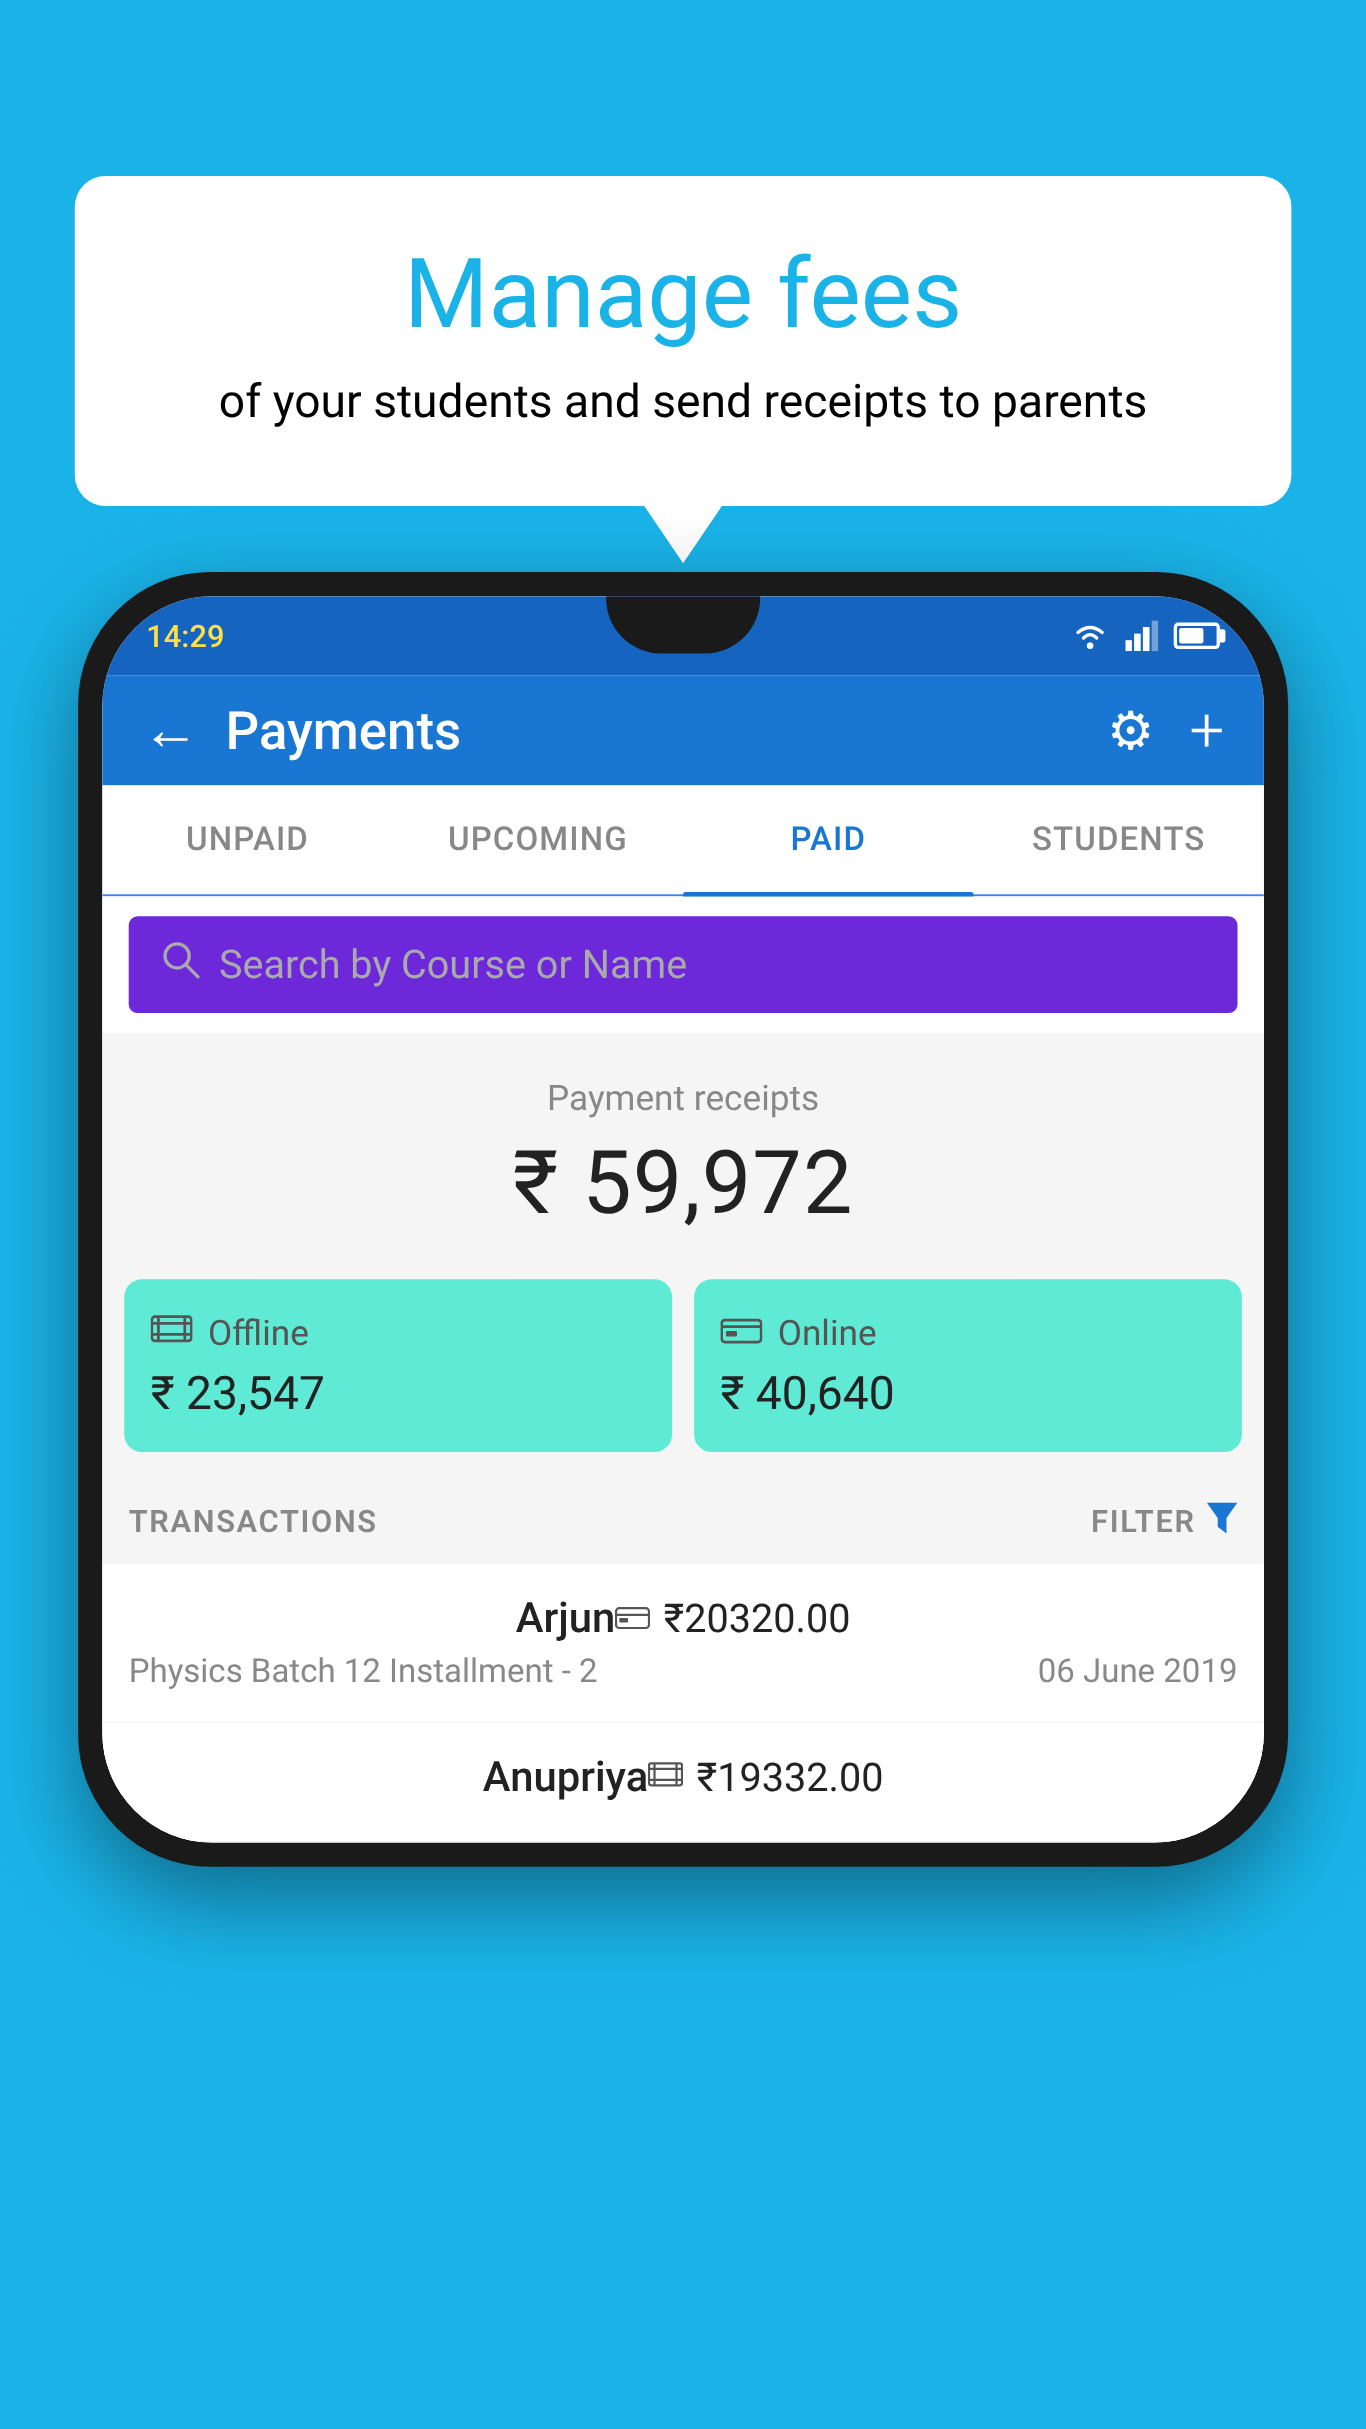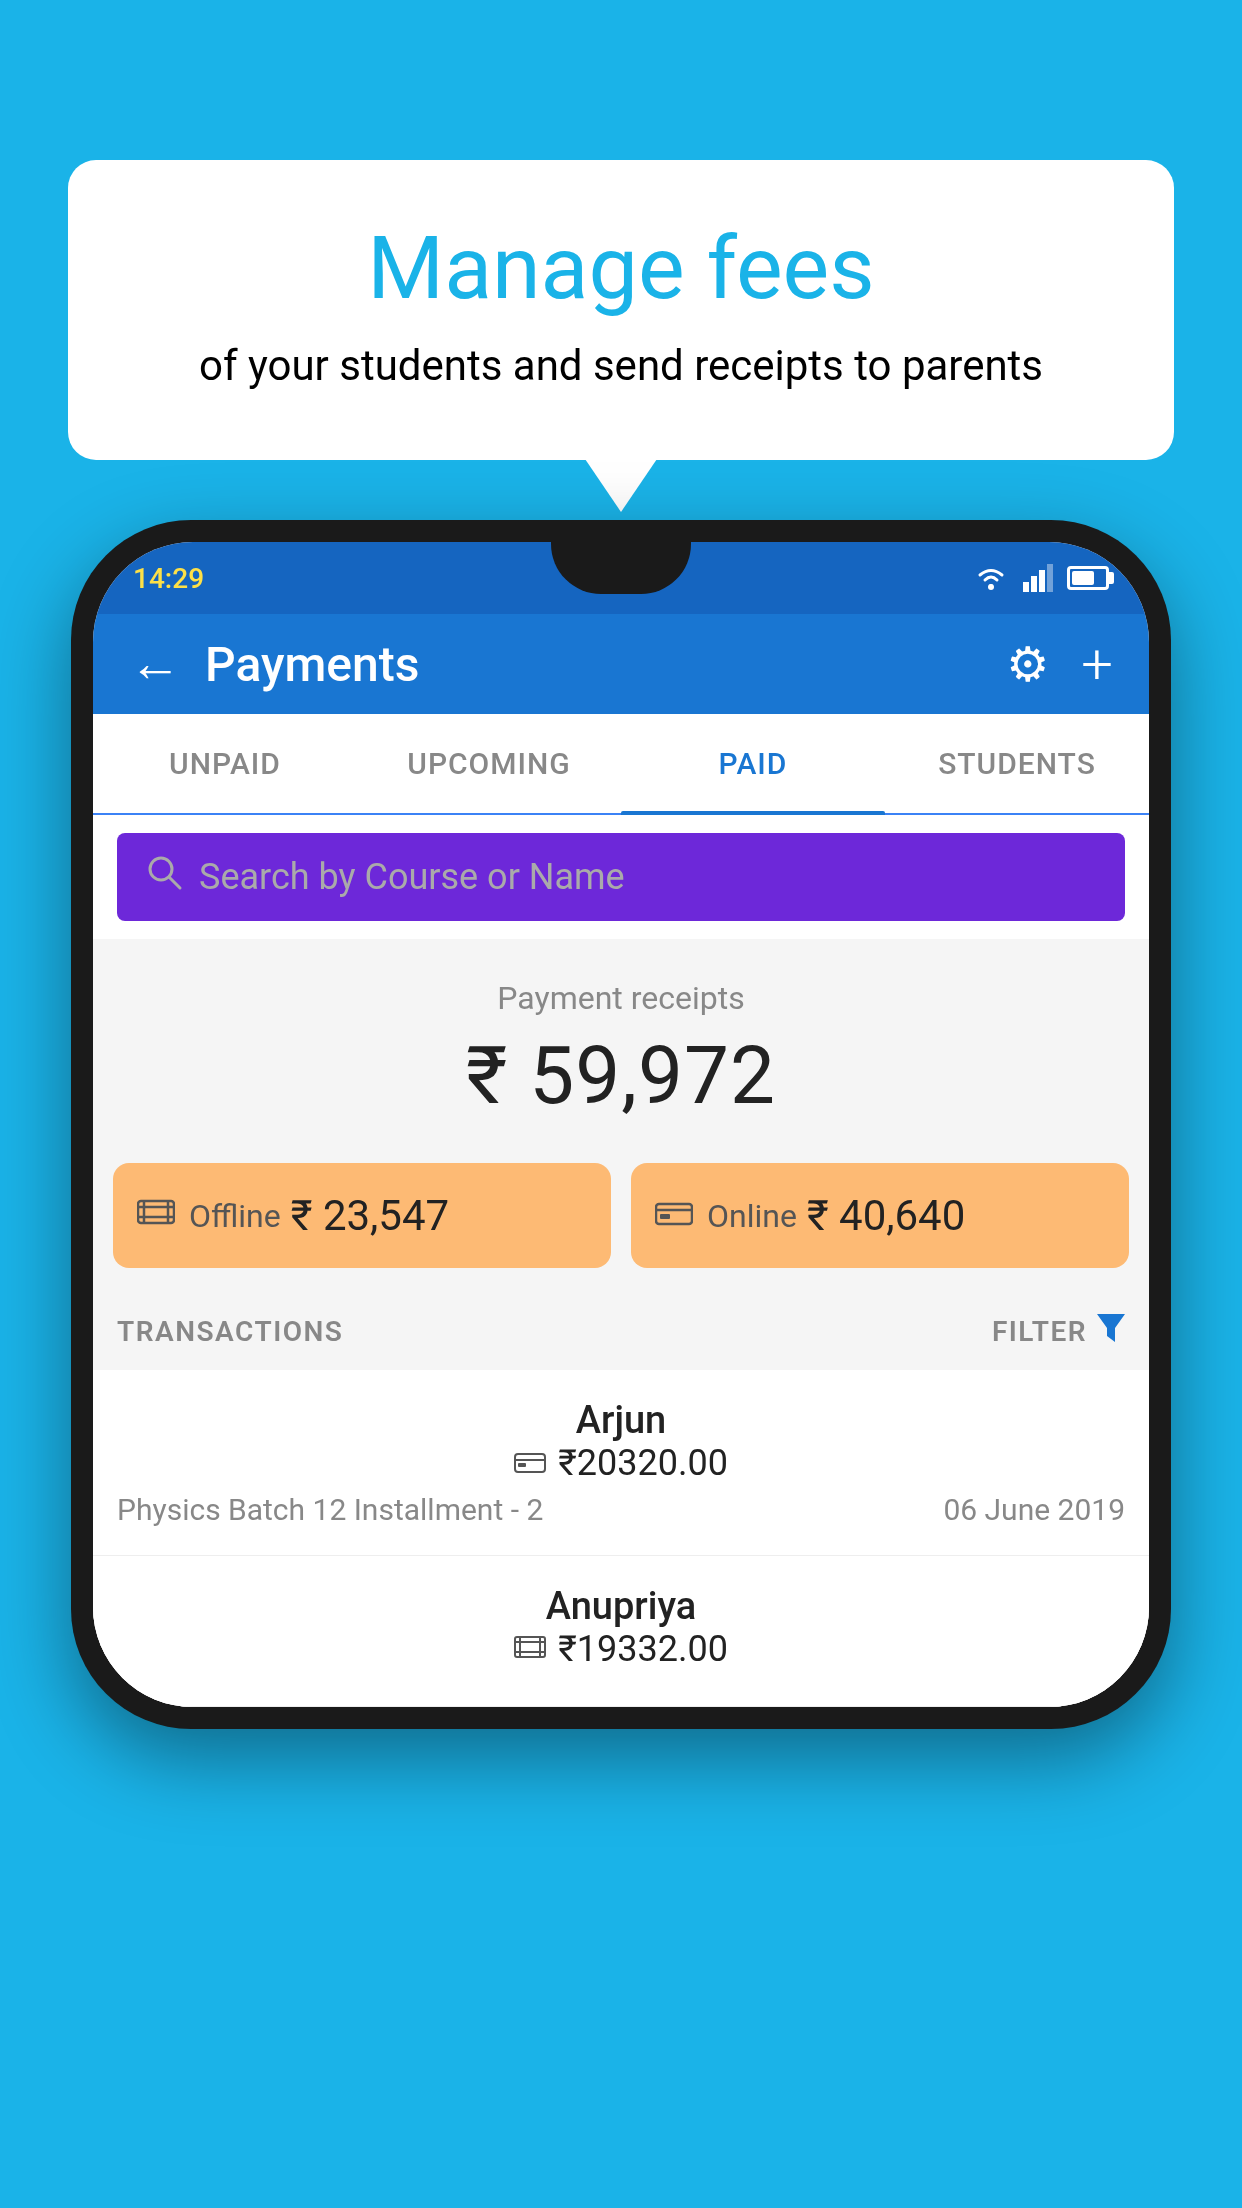--- a/index.html
+++ b/index.html
@@ -247,25 +247,25 @@
 
     
     .cards-row {
       display: flex;
       gap: 20px;
       padding: 16px 20px 24px;
       background: #f5f5f5;
     }
     .payment-card {
       flex: 1;
-      background: #fdba74;
+      background: #5eead4;
       border-radius: 16px;
       padding: 28px 24px;
       display: flex;
-      flex-direction: row;
+      flex-direction: column;
       gap: 10px;
     }
     .card-header {
       display: flex;
       align-items: center;
       gap: 14px;
       color: #555;
       font-size: 32px;
     }
     .card-icon {
@@ -308,24 +308,23 @@
     }
 
     
     .transaction-item {
       background: white;
       padding: 28px 24px;
       border-bottom: 1px solid #eee;
     }
     .transaction-top {
       display: flex;
-      justify-content: flex-start;
+      justify-content: center;
       align-items: center;
       margin-bottom: 8px;
-      flex-direction: column;
     }
     .trans-name {
       font-size: 38px;
       font-weight: 500;
       color: #222;
     }
     .trans-amount-wrap {
       display: flex;
       align-items: center;
       gap: 12px;

